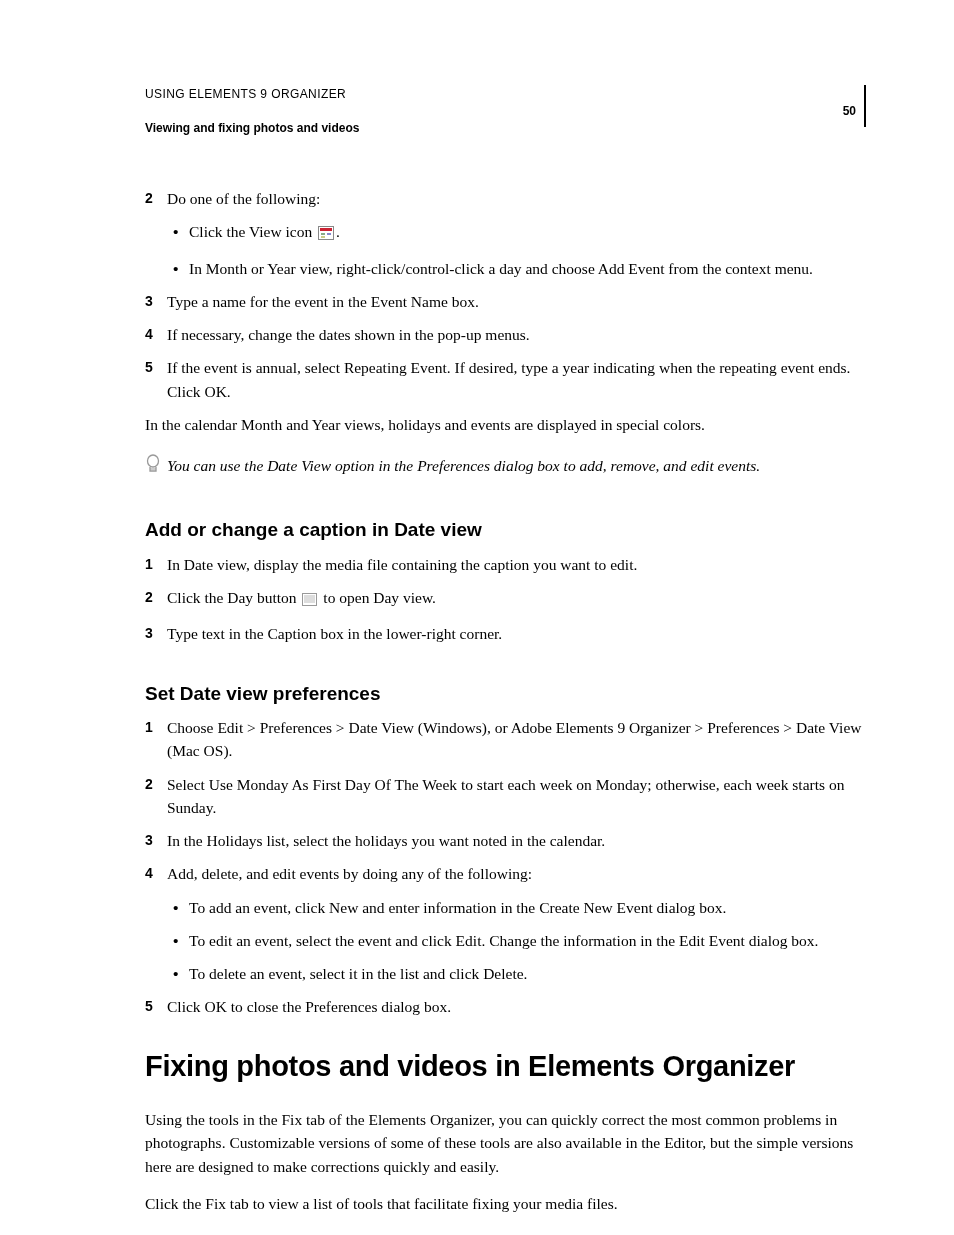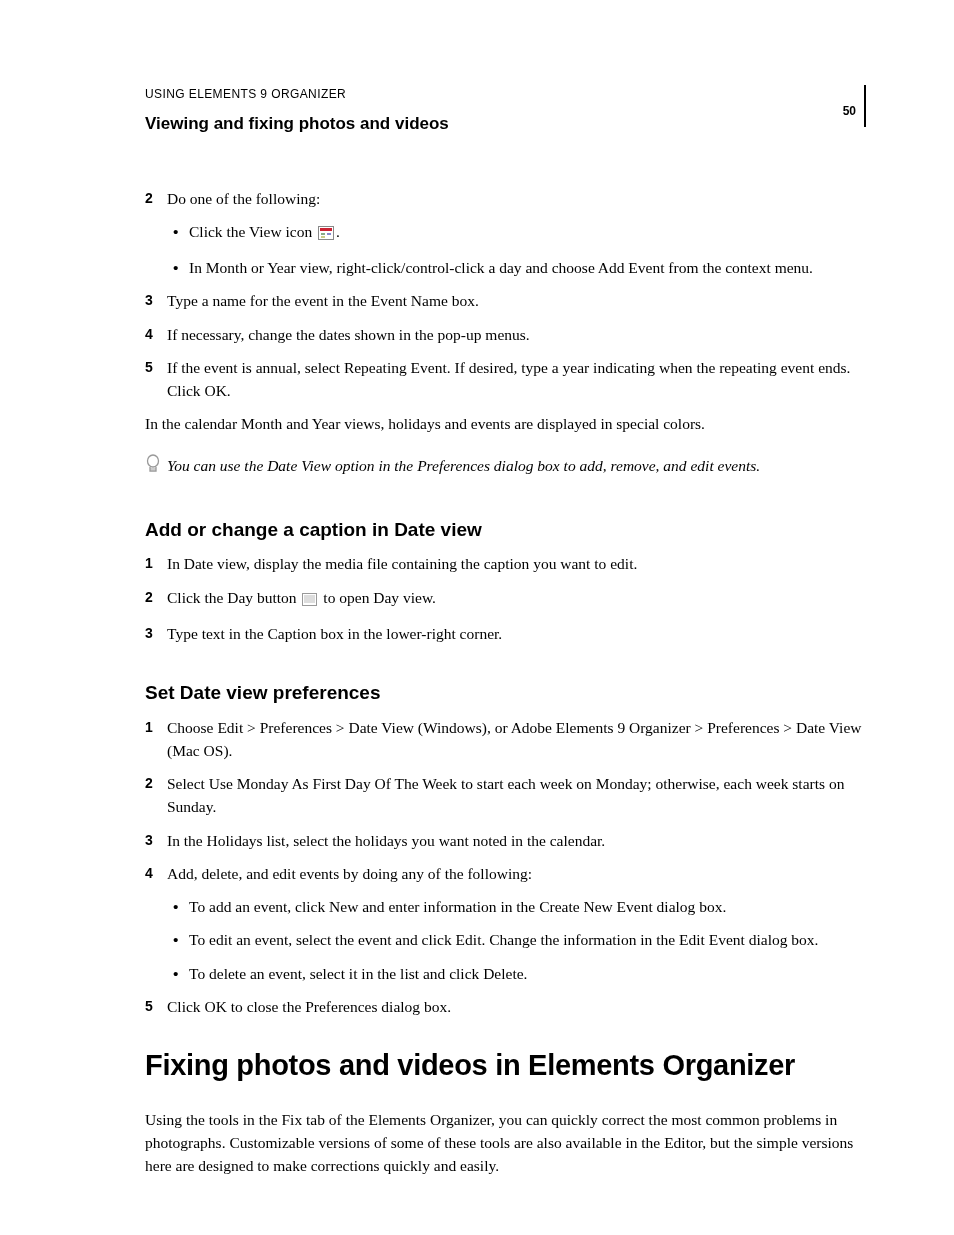--- a/index.html
+++ b/index.html
@@ -37,23 +37,23 @@
   }
   .running-head {
     font-family: Liberation Sans, sans-serif;
     font-size: 12px;
     font-weight: 400;
     letter-spacing: 0.4px;
     margin: 0 0 2px 0;
   }
   .running-sub {
     font-family: "Myriad Pro", "Helvetica Neue", Arial, sans-serif;
-    font-size: 17px;
+    font-size: 12px;
     font-weight: bold;
-    margin: 8px 0 50px 0;
+    margin: 16px 0 50px 0;
   }
   .h2 {
     font-family: "Myriad Pro", "Helvetica Neue", Arial, sans-serif;
     font-size: 19px;
     font-weight: 700;
     margin: 34px 0 8px 0;
   }
   .h1 {
     font-family: "Myriad Pro", "Helvetica Neue", Arial, sans-serif;
     font-size: 29px;
@@ -214,14 +214,15 @@
     <span class="bullet-dot">•</span>
     <span class="bullet-body">To delete an event, select it in the list and click Delete.</span>
   </div>
   <div class="step">
     <span class="step-num">5</span>
     <span class="step-body">Click OK to close the Preferences dialog box.</span>
   </div>
 
   <div class="h1">Fixing photos and videos in Elements Organizer</div>
   <div class="para-block">Using the tools in the Fix tab of the Elements Organizer, you can quickly correct the most common problems in photographs. Customizable versions of some of these tools are also available in the Editor, but the simple versions here are designed to make corrections quickly and easily.</div>
+  <div class="para-block">Click the Fix tab to view a list of tools that facilitate fixing your media files.</div>
 
 </div>
 
 </body></html>

